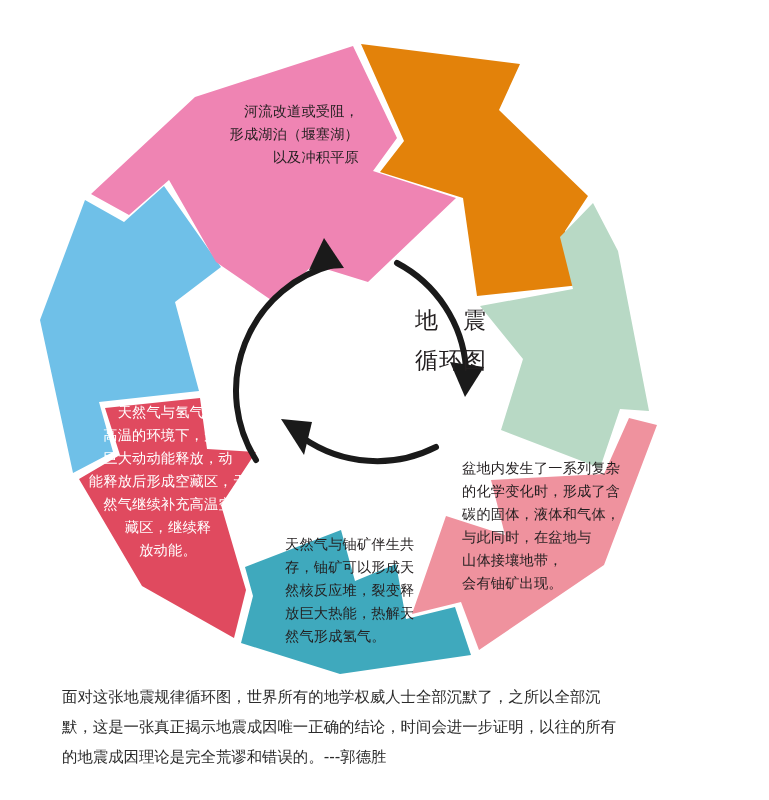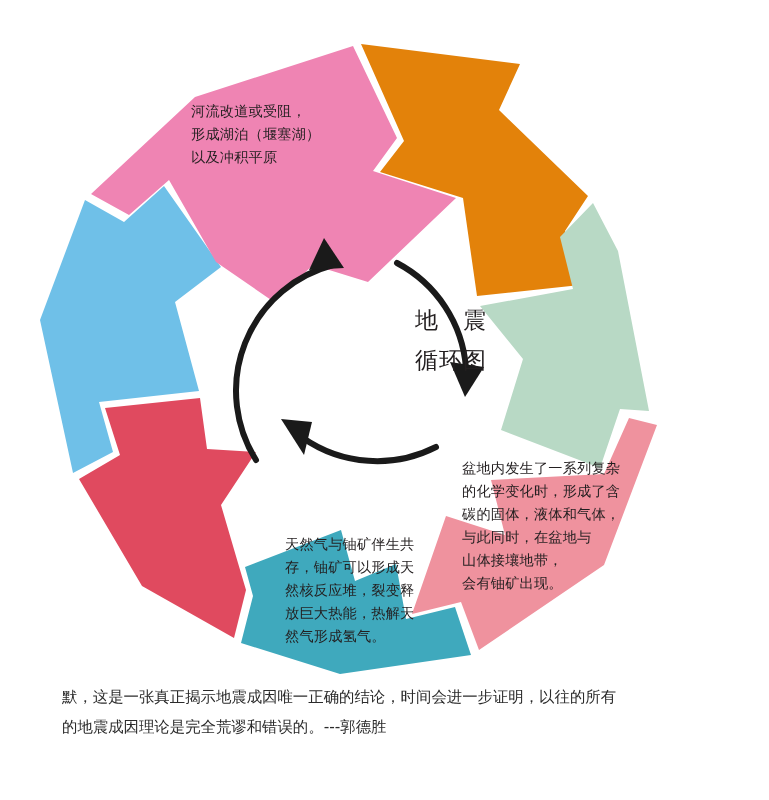--- a/index.html
+++ b/index.html
@@ -90,23 +90,31 @@
 放巨大热能，热解天
 然气形成氢气。</div>
 
   <div class="seg-text" style="left: 462px; top: 457px; width: 200px; color: rgb(35, 31, 32);">  盆地内发生了一系列复杂
 的化学变化时，形成了含
 碳的固体，液体和气体，
 与此同时，在盆地与
 山体接壤地带，
 会有铀矿出现。</div>
 
+  <div class="seg-text light" style="left: 70px; top: 401px; width: 196px; text-align: center; color: rgb(255, 255, 255);">天然气与氢气在
+高温的环境下，形成
+巨大动动能释放，动
+能释放后形成空藏区，天
+然气继续补充高温空
+藏区，继续释
+放动能。</div>
 
 
-  <div class="seg-text" style="left: 191px; top: 100px; width: 168px; text-align: left; color: rgb(35, 31, 32);">河流改道或受阻，
+  <div class="seg-text" style="left: 191px; top: 100px; width: 168px; text-align: right; color: rgb(35, 31, 32);">河流改道或受阻，
 形成湖泊（堰塞湖）
 以及冲积平原</div>
 </div>
 
 <div id="caption">
+  <p>面对这张地震规律循环图，世界所有的地学权威人士全部沉默了，之所以全部沉</p>
   <p>默，这是一张真正揭示地震成因唯一正确的结论，时间会进一步证明，以往的所有</p>
   <p>的地震成因理论是完全荒谬和错误的。---郭德胜</p>
 </div>
 
 </body></html>

